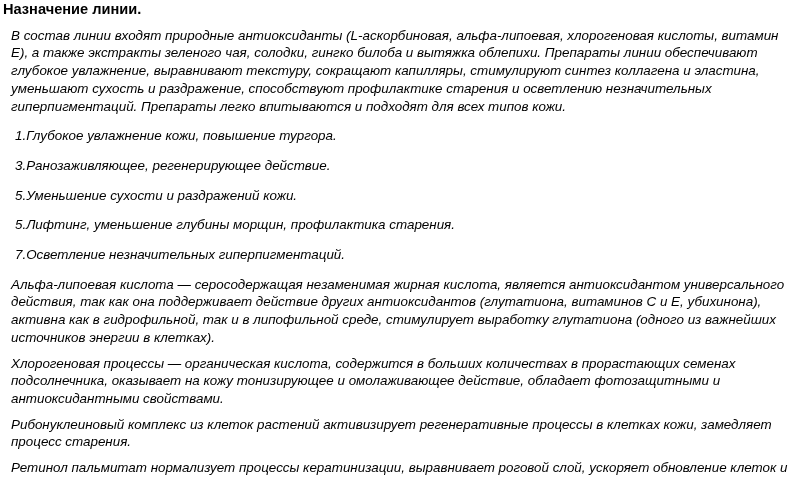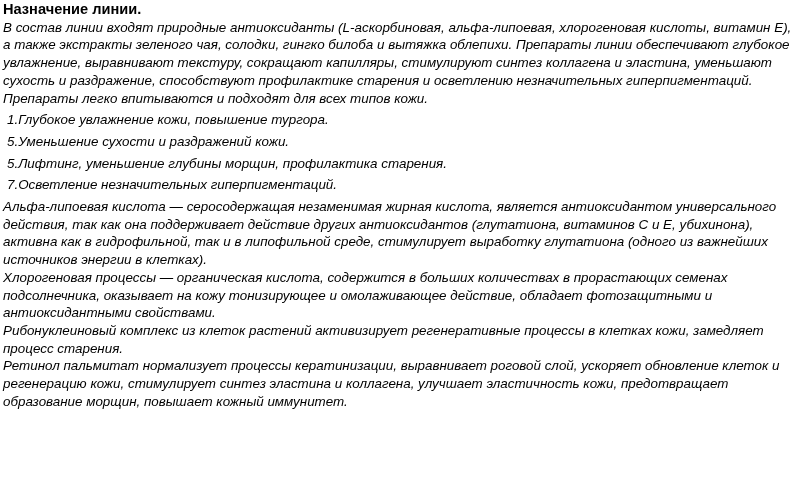--- a/index.html
+++ b/index.html
@@ -19,36 +19,37 @@
   }
   .doc-title {
     font-style: normal;
     font-weight: bold;
     font-size: 14.6px;
     line-height: 17.7px;
   }
   .section-heading {
     font-weight: bold;
   }
-  .para { margin: 0; }
+  .para { margin: 8px; }
   .lead-in { font-weight: normal; }
-  .list-item { margin: 4px; }
+  .list-item { margin: 12px; }
 </style>
 </head>
 <body>
 
 <div class="page">
 
   <div class="doc-title">Назначение линии.</div>
 
   <div class="para">В состав линии входят природные антиоксиданты (L-аскорбиновая, альфа-липоевая, хлорогеновая кислоты, витамин Е), а также экстракты зеленого чая, солодки, гингко билоба и вытяжка облепихи. Препараты линии обеспечивают глубокое увлажнение, выравнивают текстуру, сокращают капилляры, стимулируют синтез коллагена и эластина, уменьшают сухость и раздражение, способствуют профилактике старения и осветлению незначительных гиперпигментаций. Препараты легко впитываются и подходят для всех типов кожи.</div>
 
 
   <div>
     <div class="list-item">1.Глубокое увлажнение кожи, повышение тургора.</div>
+    <div class="list-item">3.Ранозаживляющее, регенерирующее действие.</div>
     <div class="list-item">5.Уменьшение сухости и раздражений кожи.</div>
     <div class="list-item">5.Лифтинг, уменьшение глубины морщин, профилактика старения.</div>
     <div class="list-item">7.Осветление незначительных гиперпигментаций.</div>
   </div>
 
 
   <div class="para">
     <span class="lead-in">Альфа-липоевая кислота</span><span> — серосодержащая незаменимая жирная кислота, является антиоксидантом универсального действия, так как она поддерживает действие других антиоксидантов (глутатиона, витаминов С и Е, убихинона), активна как в гидрофильной, так и в липофильной среде, стимулирует выработку глутатиона (одного из важнейших источников энергии в клетках).</span>
   </div>
 

